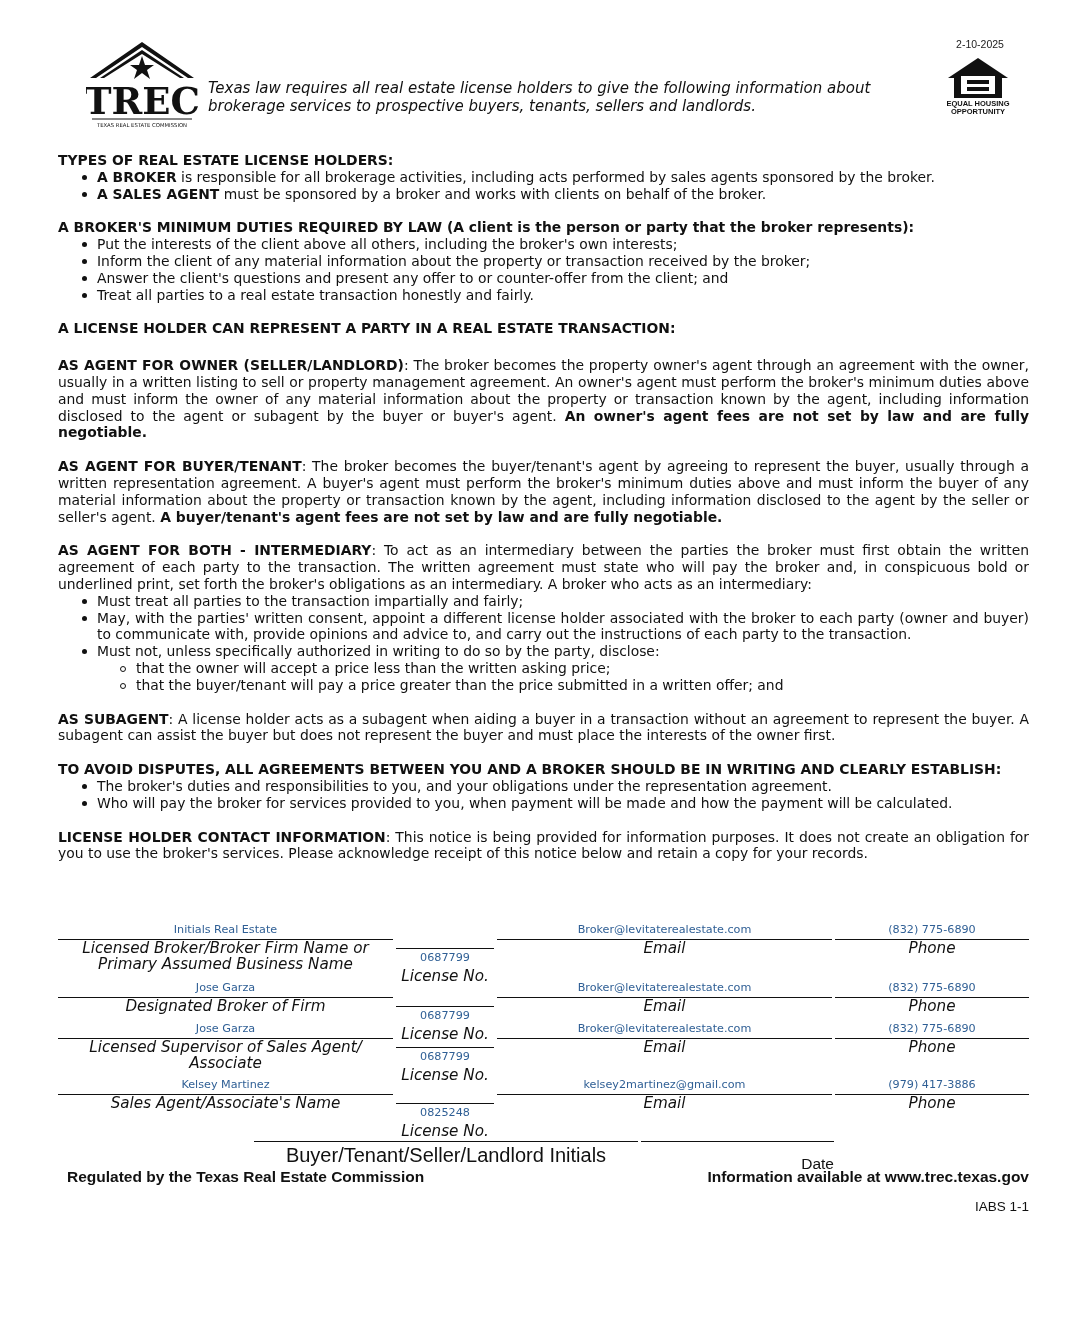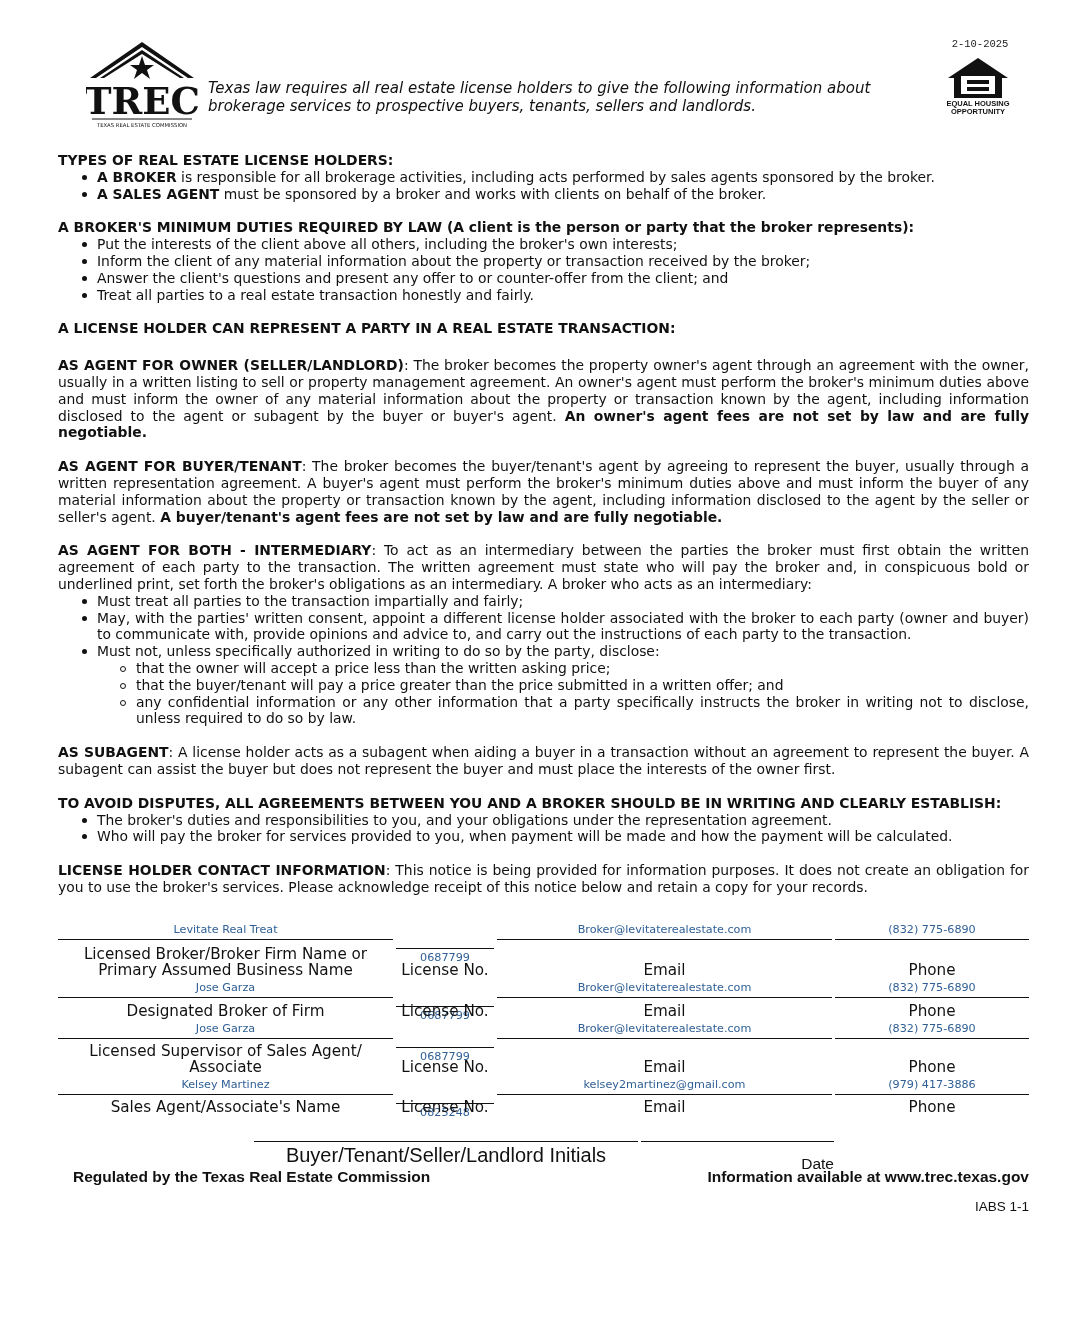--- a/index.html
+++ b/index.html
@@ -6,21 +6,21 @@
   body {
     width: 1080px; height: 1318px; position: relative; overflow: hidden;
     font-family: "DejaVu Sans", sans-serif; color: #111111;
   }
   .page { position: absolute; left: 58px; top: 0; width: 971px; }
 
   
   .header { position: absolute; left: 0; top: 36px; width: 971px; height: 95px; }
   .trec-logo { position: absolute; left: 28px; top: 4px; width: 112px; height: 88px; }
   .eho-date { position: absolute; left: 892px; top: 2px; width: 60px; text-align: center;
-    font-family: Liberation Mono, monospace; font-size: 10.5px; color:#222; }
+    font-family: Liberation Sans, sans-serif; font-size: 10.5px; color:#222; }
   .eho-logo { position: absolute; left: 888px; top: 20px; width: 64px; height: 60px; }
   .title { position: absolute; left: 150px; top: 10px; width: 725px; text-align: center;
     font-size: 25.5px; font-weight: bold; letter-spacing: 0.1px; }
   .subtitle { position: absolute; left: 150px; top: 43px; width: 725px; text-align: left;
     font-size: 15px; font-style: italic; line-height: 18px; }
 
   
   .body { position: absolute; left: 0; top: 152px; width: 971px; font-size: 13.9px; line-height: 16.8px; }
   .h { font-weight: bold; margin: 0; }
   p { margin: 0; text-align: justify; }
@@ -38,32 +38,32 @@
   
   .contact { position: absolute; left: 0; top: 920px; width: 971px; }
   .crow { display: flex; position: relative; }
   .cell { text-align: center; }
   .c1 { width: 335px; margin-right: 3px; }
   .c2 { width: 98px; margin-right: 3px; margin-top: 28px; }
   .c3 { width: 335px; margin-right: 3px; }
   .c4 { width: 194px; }
   .val { font-size: 11.2px; color: #2f5f95; height: 20px; line-height: 20px; }
   .val .cell { border-bottom: 1.3px solid #111; }
-  .lab { font-size: 15.2px; line-height: 16px; align-items: flex-end; }
+  .lab { font-size: 15.2px; line-height: 16px; align-items: flex-start; font-style: italic; }
   .lab .cell { display: flex; align-items: center; justify-content: center; }
 
   
   .sig { position: absolute; left: 196px; top: 1141px; }
   .sig-line1 { position: absolute; left: 0; top: 0; width: 384px; border-top: 1.3px solid #111; }
   .sig-line2 { position: absolute; left: 387px; top: 0; width: 193px; border-top: 1.3px solid #111; }
   .sig-lab1 { position: absolute; left: 0; top: 3px; width: 384px; text-align: center;
     font-family: "Liberation Sans Narrow", "Liberation Sans", sans-serif; font-size: 20px; }
   .sig-lab2 { position: absolute; left: 387px; top: 3px; width: 193px; text-align: right;
     font-family: "Liberation Sans Narrow", "Liberation Sans", sans-serif; font-size: 15.5px; margin-top: 11px; }
-  .footer-left { position: absolute; left: 15px; top: 1168px; font-weight: bold; font-size: 15.5px;
+  .footer-left { position: absolute; left: 9px; top: 1168px; font-weight: bold; font-size: 15.5px;
     font-family: "Liberation Sans Narrow", "Liberation Sans", sans-serif; }
   .footer-right { position: absolute; right: 0; top: 1168px; font-weight: bold; font-size: 15.5px;
     font-family: "Liberation Sans Narrow", "Liberation Sans", sans-serif; }
   .form-id { position: absolute; right: 0; top: 1199px; font-size: 13.5px;
     font-family: "Liberation Sans Narrow", "Liberation Sans", sans-serif; }
 </style>
 </head>
 <body>
 
 <div class="page">
@@ -124,21 +124,20 @@
 
     <p><b>AS AGENT FOR BOTH - INTERMEDIARY</b><span>: To act as an intermediary between the parties the broker must first obtain the written agreement of each party to the transaction. The written agreement must state who will pay the broker and, in conspicuous bold or underlined print, set forth the broker's obligations as an intermediary. A broker who acts as an intermediary:</span></p>
     <ul>
       <li>Must treat all parties to the transaction impartially and fairly;</li>
       <li class="just">May, with the parties' written consent, appoint a different license holder associated with the broker to each party (owner and buyer) to communicate with, provide opinions and advice to, and carry out the instructions of each party to the transaction.</li>
       <li>
         <span>Must not, unless specifically authorized in writing to do so by the party, disclose:</span>
         <ul class="sub">
           <li>that the owner will accept a price less than the written asking price;</li>
           <li>that the buyer/tenant will pay a price greater than the price submitted in a written offer; and</li>
-          <li class="just">any confidential information or any other information that a party specifically instructs the broker in writing not to disclose, unless required to do so by law.</li>
         </ul>
       </li>
     </ul>
     <div class="gap-m"></div>
 
     <p><b>AS SUBAGENT</b><span>: A license holder acts as a subagent when aiding a buyer in a transaction without an agreement to represent the buyer. A subagent can assist the buyer but does not represent the buyer and must place the interests of the owner first.</span></p>
     <div class="gap-m"></div>
 
     <p class="h">TO AVOID DISPUTES, ALL AGREEMENTS BETWEEN YOU AND A BROKER SHOULD BE IN WRITING AND CLEARLY ESTABLISH:</p>
     <ul>
@@ -146,21 +145,21 @@
       <li>Who will pay the broker for services provided to you, when payment will be made and how the payment will be calculated.</li>
     </ul>
     <div class="gap-m"></div>
 
     <p><b>LICENSE HOLDER CONTACT INFORMATION</b><span>: This notice is being provided for information purposes. It does not create an obligation for you to use the broker's services. Please acknowledge receipt of this notice below and retain a copy for your records.</span></p>
   </div>
 
   <div class="contact">
 
     <div class="crow val">
-      <div class="cell c1">Levitate Real Treat</div>
+      <div class="cell c1">Initials Real Estate</div>
       <div class="cell c2">0687799</div>
       <div class="cell c3">Broker@levitaterealestate.com</div>
       <div class="cell c4">(832) 775-6890</div>
     </div>
     <div class="crow lab" style="height:38px">
       <div class="cell c1">Licensed Broker/Broker Firm Name or Primary Assumed Business Name</div>
       <div class="cell c2">License No.</div>
       <div class="cell c3">Email</div>
       <div class="cell c4">Phone</div>
     </div>

